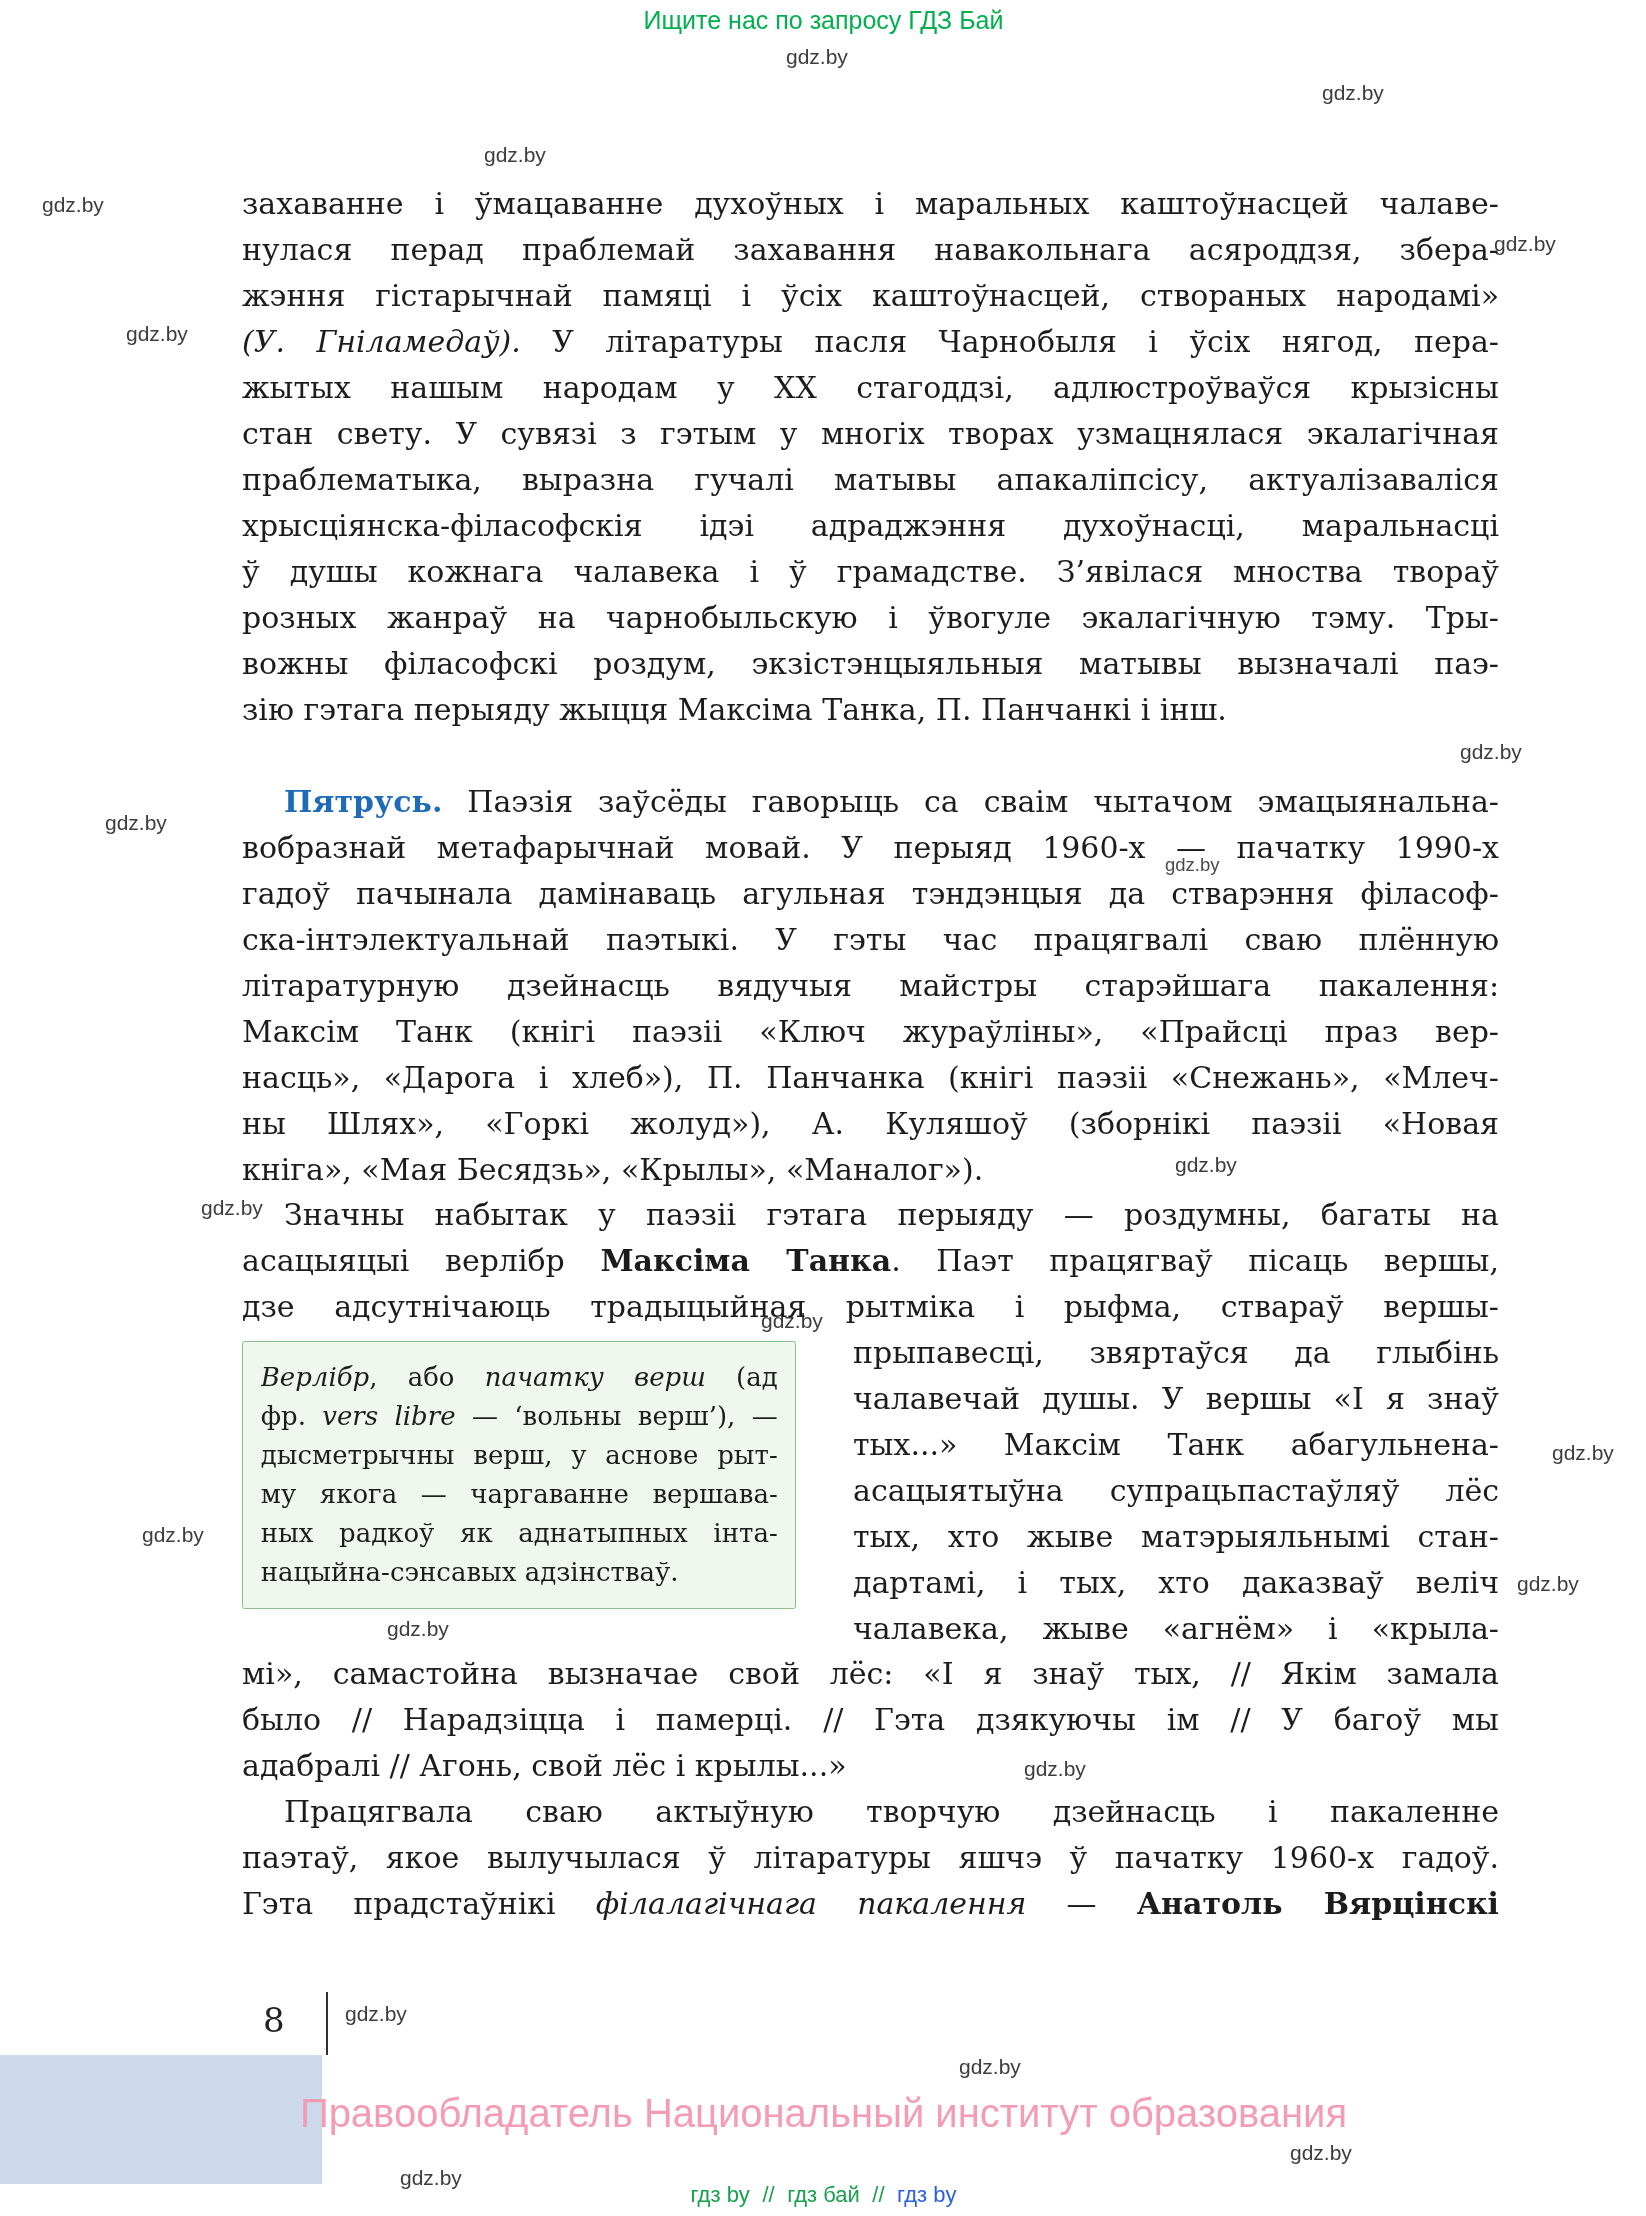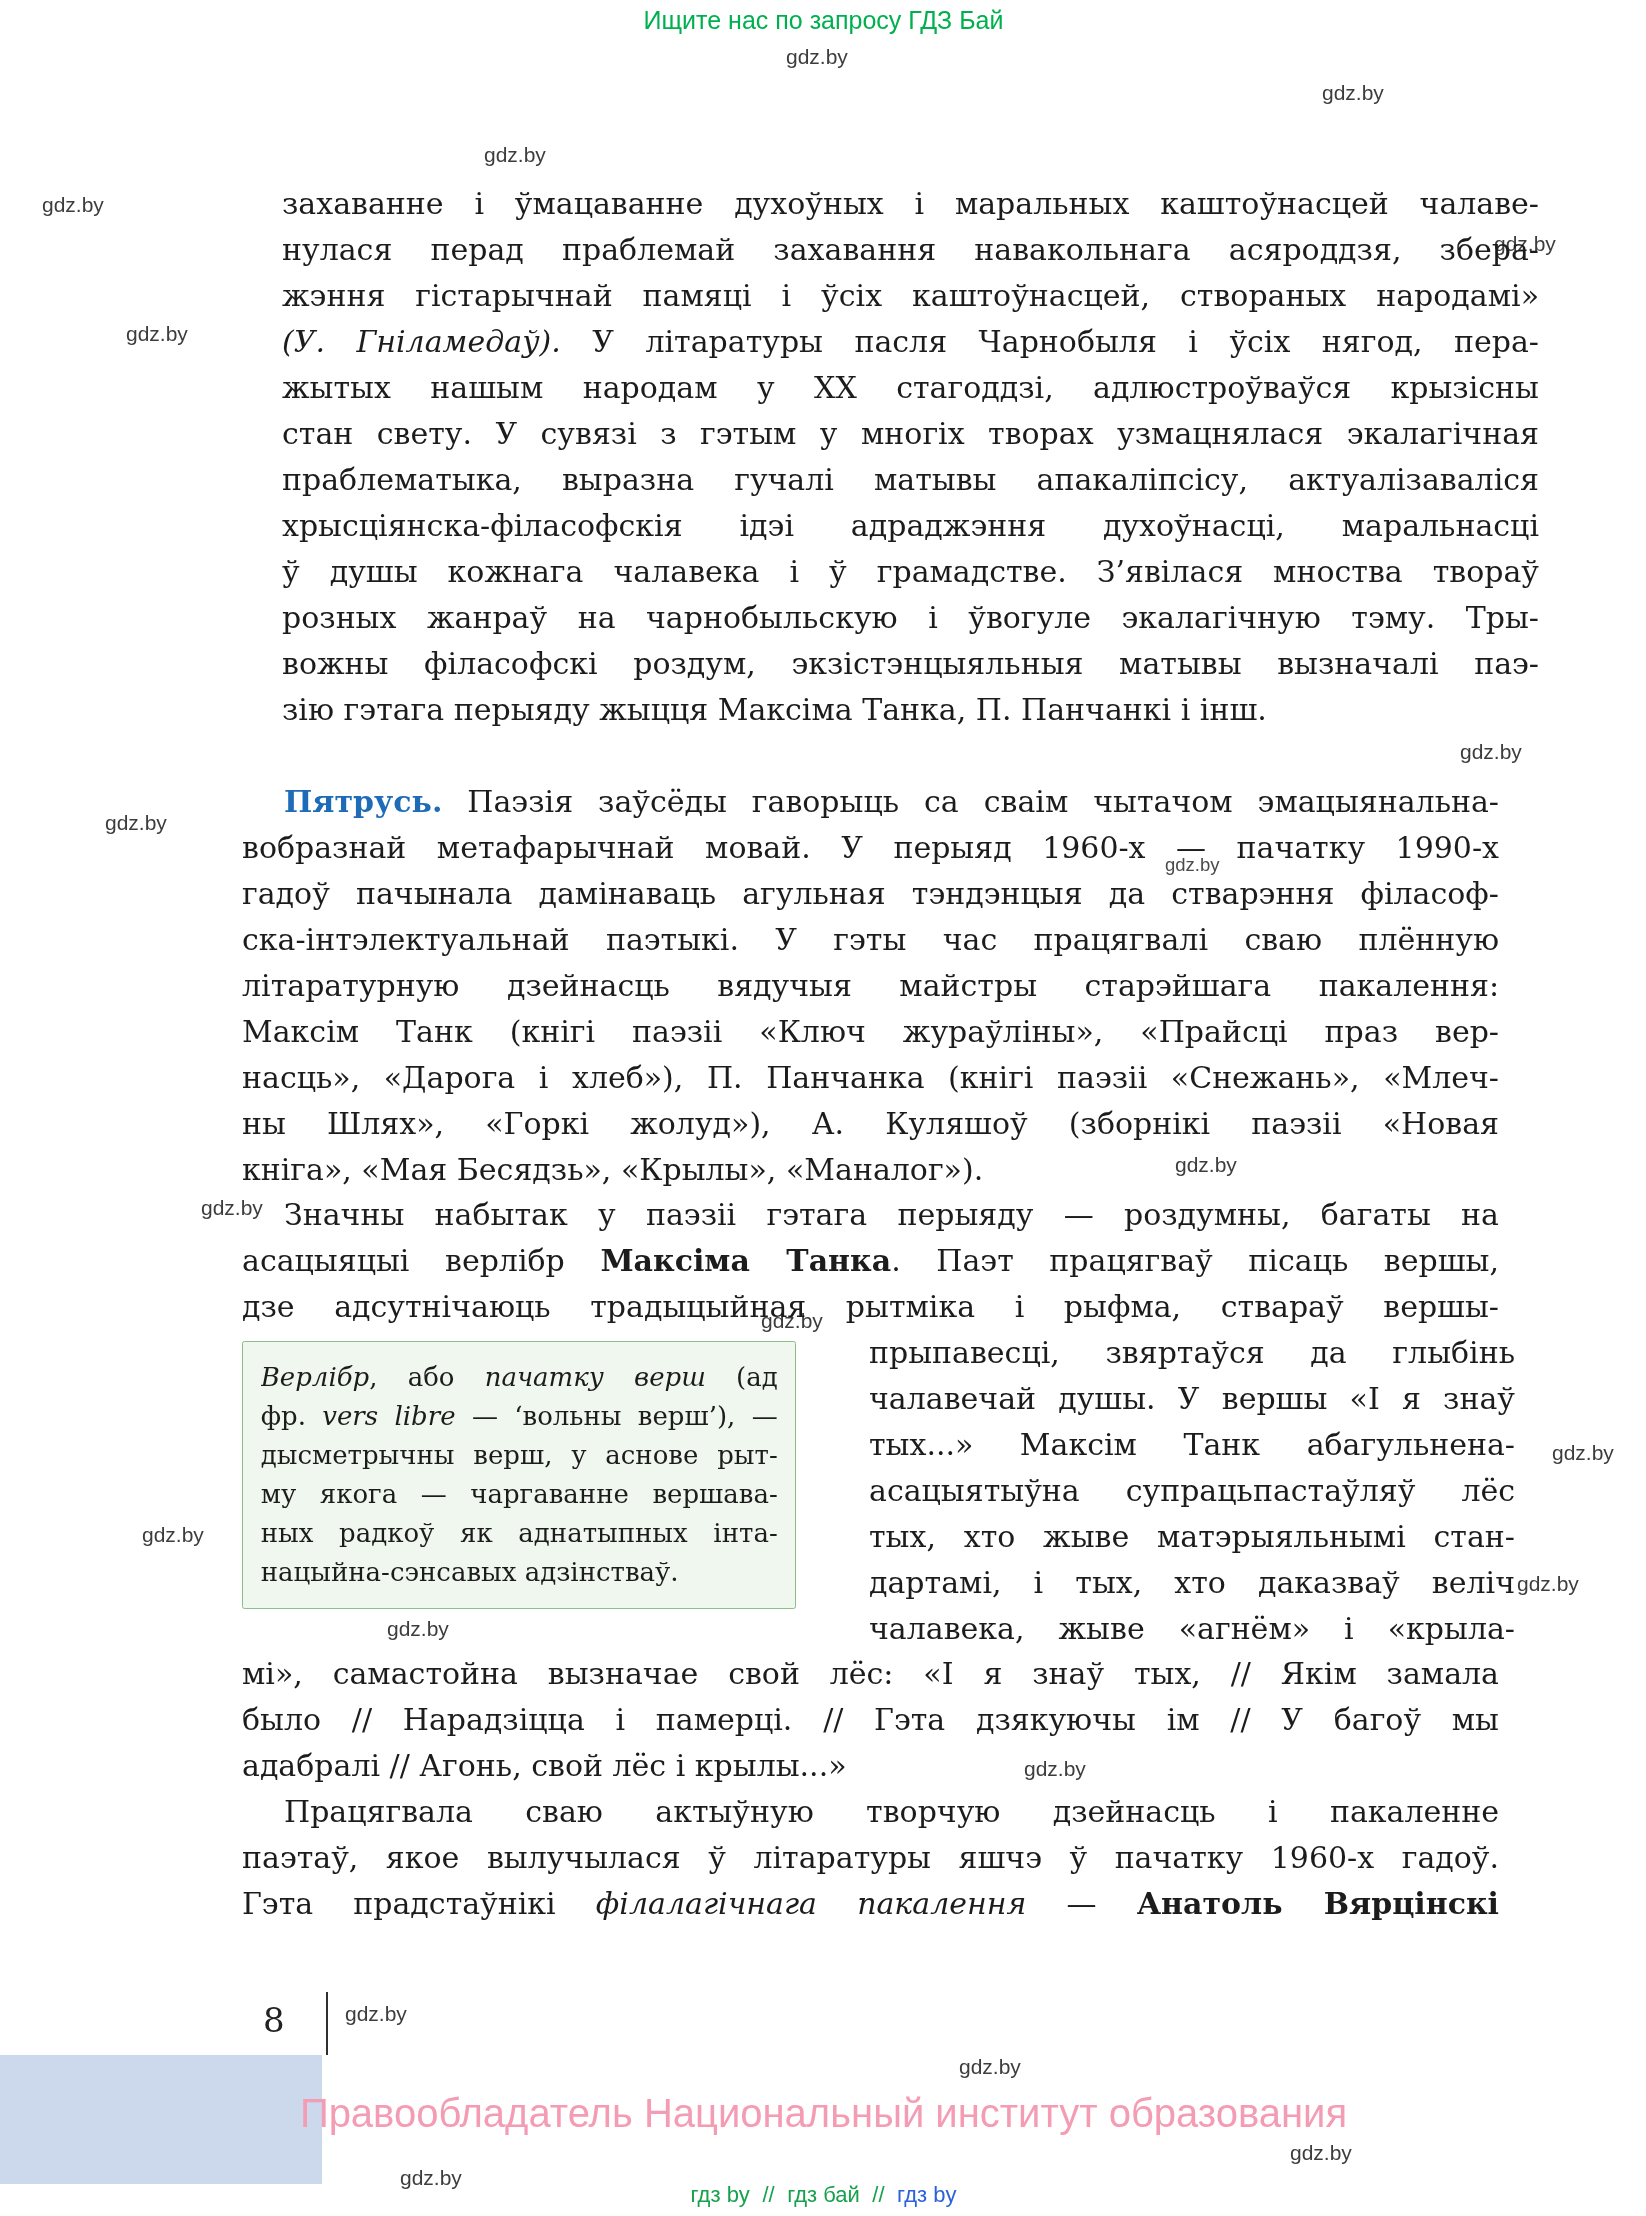--- a/index.html
+++ b/index.html
@@ -104,21 +104,21 @@
 <div class="wm" style="left:1552px;top:1441px;">gdz.by</div>
 <div class="wm" style="left:142px;top:1523px;">gdz.by</div>
 <div class="wm" style="left:1517px;top:1572px;">gdz.by</div>
 <div class="wm" style="left:387px;top:1617px;">gdz.by</div>
 <div class="wm" style="left:1024px;top:1757px;">gdz.by</div>
 <div class="wm" style="left:345px;top:2002px;">gdz.by</div>
 <div class="wm" style="left:959px;top:2055px;">gdz.by</div>
 <div class="wm" style="left:1290px;top:2141px;">gdz.by</div>
 <div class="wm" style="left:400px;top:2166px;">gdz.by</div>
 
-<section class="textblock" style="left:242px;top:181px;width:1257px;margin-left:40px;">
+<section class="textblock" style="left:242px;top:181px;width:1257px;">
   <div class="line">захаванне і ўмацаванне духоўных і маральных каштоўнасцей чалаве-</div>
   <div class="line">нулася перад праблемай захавання навакольнага асяроддзя, збера-</div>
   <div class="line">жэння гістарычнай памяці і ўсіх каштоўнасцей, створаных народамі»</div>
   <div class="line"><em>(У. Гніламедаў).</em><span> У літаратуры пасля Чарнобыля і ўсіх нягод, пера-</span></div>
   <div class="line">жытых нашым народам у XX стагоддзі, адлюстроўваўся крызісны</div>
   <div class="line">стан свету. У сувязі з гэтым у многіх творах узмацнялася экалагічная</div>
   <div class="line">праблематыка, выразна гучалі матывы апакаліпсісу, актуалізаваліся</div>
   <div class="line">хрысціянска-філасофскія ідэі адраджэння духоўнасці, маральнасці</div>
   <div class="line">ў душы кожнага чалавека і ў грамадстве. З’явілася мноства твораў</div>
   <div class="line">розных жанраў на чарнобыльскую і ўвогуле экалагічную тэму. Тры-</div>
@@ -146,21 +146,21 @@
 
 <aside id="box">
   <div class="line"><span class="term">Верлібр</span><span>, або </span><span class="term">пачатку верш</span><span> (ад</span></div>
   <div class="line"><span>фр. </span><em>vers libre</em><span> — ‘вольны верш’), —</span></div>
   <div class="line">дысметрычны верш, у аснове рыт-</div>
   <div class="line">му якога — чаргаванне вершава-</div>
   <div class="line">ных радкоў як аднатыпных інта-</div>
   <div class="line last">нацыйна-сэнсавых адзінстваў.</div>
 </aside>
 
-<section class="textblock" style="left:853px;top:1330px;width:646px;margin-left:16px;">
+<section class="textblock" style="left:853px;top:1330px;width:646px;">
   <div class="line">прыпавесці, звяртаўся да глыбінь</div>
   <div class="line">чалавечай душы. У вершы «І я знаў</div>
   <div class="line">тых...» Максім Танк абагульнена-</div>
   <div class="line">асацыятыўна супрацьпастаўляў лёс</div>
   <div class="line">тых, хто жыве матэрыяльнымі стан-</div>
   <div class="line">дартамі, і тых, хто даказваў веліч</div>
   <div class="line">чалавека, жыве «агнём» і «крыла-</div>
 </section>
 
 <section class="textblock" style="left:242px;top:1651px;width:1257px;">

